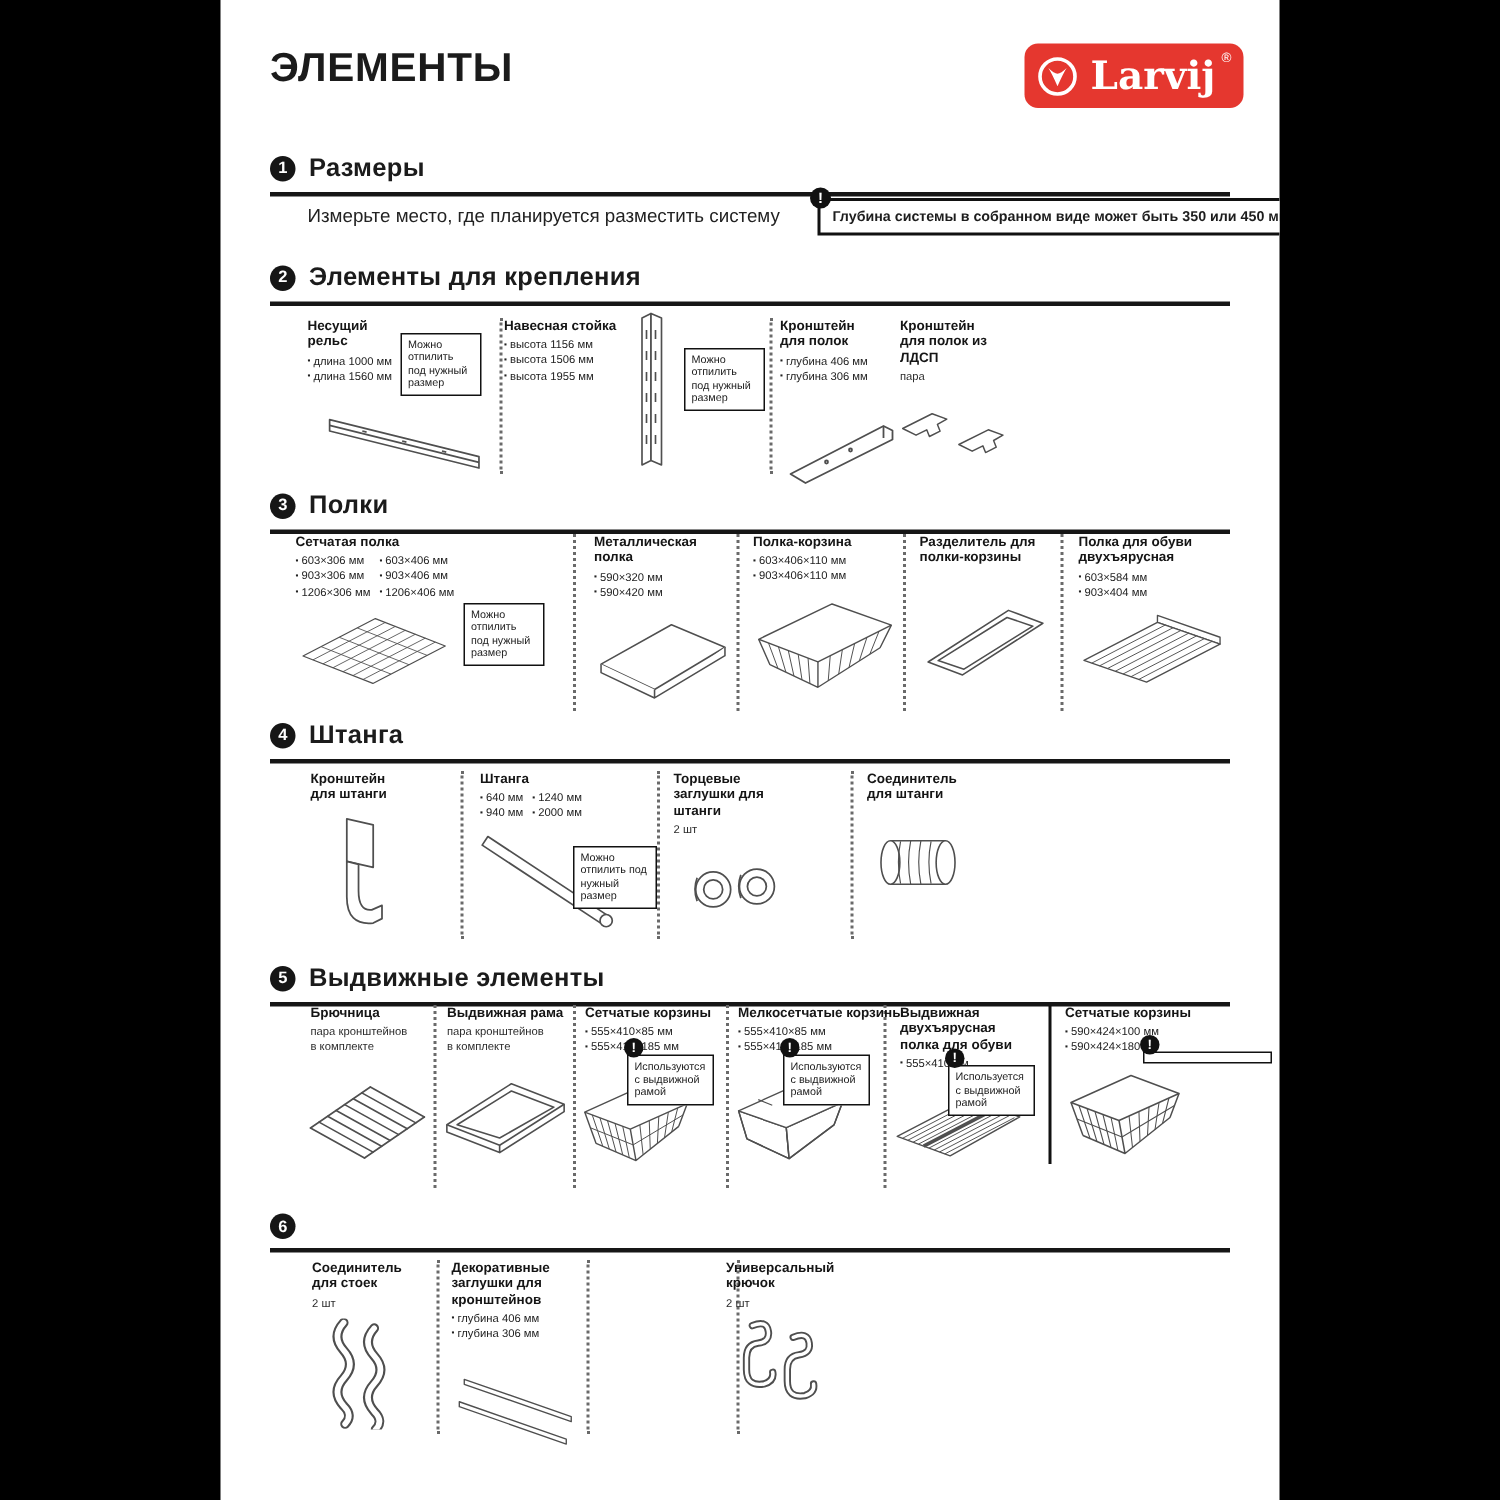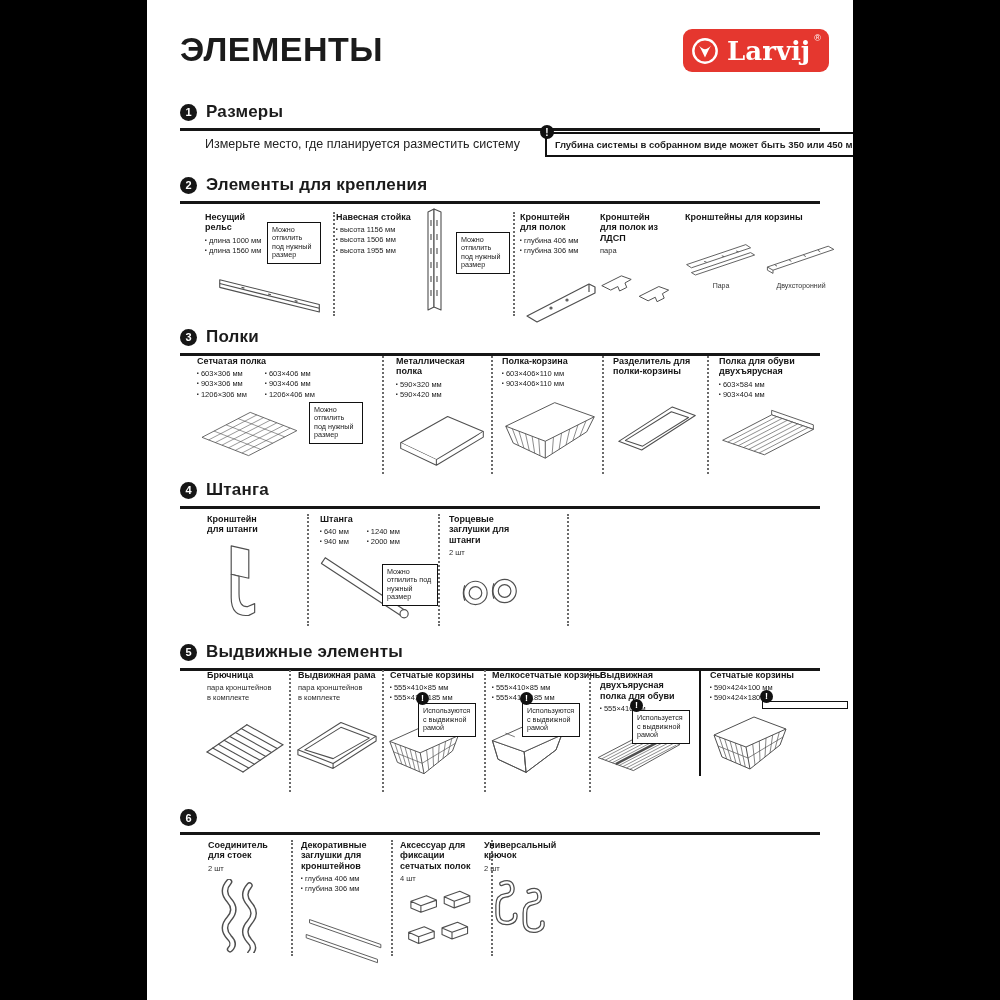--- a/index.html
+++ b/index.html
@@ -1,19 +1,19 @@
 <!DOCTYPE html>
 <html><head>
 <meta charset="utf-8">
 <style>
   *{box-sizing:border-box;margin:0;padding:0}
   html,body{width:1000px;height:1000px}
   body{background:#000;position:relative;font-family:"Liberation Sans","DejaVu Sans",sans-serif;color:#1d1d1d}
   .sheet{position:absolute;left:147px;top:0;width:706px;height:1000px;background:#fff;overflow:hidden}
-  .page-title{position:absolute;left:33px;top:30px;font-size:34px;font-weight:bold;letter-spacing:.5px;color:#1b1b1b}
+  .page-title{position:absolute;left:33px;top:30px;font-size:27px;font-weight:bold;letter-spacing:.5px;color:#1b1b1b}
   
   .logo{position:absolute;left:536px;top:29px;width:146px;height:43px;background:#e5372f;border-radius:9px;display:flex;align-items:center;justify-content:center;gap:8px}
   .logo-word{color:#fff;font-family:"DejaVu Serif","Liberation Serif",serif;font-weight:bold;font-size:26px;line-height:1}
   .logo-reg{color:#fff;font-size:9px;align-self:flex-start;margin-top:4px;margin-left:-4px}
   
   .sec-head{position:absolute;left:33px;width:640px;display:flex;align-items:center;gap:9px;border-bottom:3.5px solid #161616;padding-bottom:6px}
   .sec-num{width:17px;height:17px;border-radius:50%;background:#161616;color:#fff;font-size:11px;font-weight:bold;display:flex;align-items:center;justify-content:center;flex:none}
   .sec-title{font-size:17px;font-weight:bold;letter-spacing:.2px;color:#1b1b1b}
   
   .instruction{position:absolute;left:58px;top:137px;font-size:12.5px;color:#222}
@@ -23,21 +23,21 @@
   
   .cols{position:absolute;left:33px;width:650px}
   .col{position:absolute;top:0}
   .vline{position:absolute;top:0;width:0}
   .vline.dot{border-left:2px dotted #6a6a6a}
   .vline.solid{border-left:2.5px solid #111}
   .item-title{font-weight:bold;font-size:9px;line-height:1.15;margin-bottom:3px;color:#151515}
   .item-title.nowrap{white-space:nowrap}
   .spec{font-size:7.5px;line-height:1.35;color:#222;white-space:nowrap}
   .spec::before{content:"▪";font-size:5.5px;margin-right:2px;vertical-align:1px}
-  .spec-grid{display:grid;grid-auto-flow:column;column-gap:18px;width:max-content}
+  .spec-grid{display:grid;grid-auto-flow:column;column-gap:6px;width:max-content}
   .rows3{grid-template-rows:repeat(3,auto)}
   .rows2{grid-template-rows:repeat(2,auto)}
   .qty{font-size:7.5px;line-height:1.25;color:#2c2c2c}
   .cut-note{position:absolute;border:1.8px solid #111;background:#fff;padding:3px 4px;font-size:7.2px;line-height:1.18;color:#1c1c1c}
   .warn{position:absolute;border:1.8px solid #111;background:#fff;padding:3px 4px;font-size:7.2px;line-height:1.2;color:#1c1c1c;z-index:3}
   .warn .bang{width:13px;height:13px;font-size:9px;left:-3px;top:-12px}
   .fig-row{display:flex;gap:8px;margin-top:16px}
   .fig{display:flex;flex-direction:column;align-items:center}
   .caption{font-size:7px;color:#333;margin-top:2px}
   .art{display:block}
@@ -124,45 +124,20 @@
       <div class="item-title" style="width:62px">Кронштейн для полок из ЛДСП</div>
       <div class="qty">пара</div>
       <svg class="art" width="82" height="52" viewBox="0 0 92 56" style="margin-top:10px">
         <g stroke="#4f4f4f" fill="#fff" stroke-width="1.1" stroke-linejoin="round">
           <path d="M2 22 L24 11 L35 15 L28 19 L30 24 L22 28 L20 23 L12 27 Z"></path>
           <path d="M44 34 L66 23 L77 27 L70 31 L72 36 L64 40 L62 35 L54 39 Z"></path>
         </g>
       </svg>
     </div>
 
-    <div class="col" style="left:505px;width:145px">
-      <div class="item-title nowrap">Кронштейны для корзины</div>
-      <div class="fig-row">
-        <div class="fig">
-          <svg class="art" width="72" height="42" viewBox="0 0 90 50">
-            <g stroke="#4f4f4f" fill="#fff" stroke-width="1.1" stroke-linejoin="round">
-              <path d="M2 32 L76 7 L82 11 L8 36 Z"></path>
-              <path d="M8 42 L82 17 L87 20 L13 45 Z"></path>
-              <path d="M24 28 l3 1 M46 21 l3 1 M64 15 l3 1" fill="none"></path>
-            </g>
-          </svg>
-          <div class="caption">Пара</div>
-        </div>
-        <div class="fig">
-          <svg class="art" width="72" height="42" viewBox="0 0 90 48">
-            <g stroke="#4f4f4f" fill="#fff" stroke-width="1.1" stroke-linejoin="round">
-              <path d="M3 34 L79 8 L86 12 L10 38 Z"></path>
-              <path d="M12 31 l3 2 M30 25 l3 2 M48 19 l3 2 M66 13 l3 2" fill="none"></path>
-              <path d="M3 34 L3 38 L10 42 L10 38" fill="none"></path>
-            </g>
-          </svg>
-          <div class="caption">Двухсторонний</div>
-        </div>
-      </div>
-    </div>
   </div>
 
   <div class="sec-head" style="top:327px">
     <div class="sec-num">3</div>
     <div class="sec-title">Полки</div>
   </div>
   <div class="cols" style="top:356px;height:118px">
     <div class="vline dot" style="left:202px;height:118px"></div>
     <div class="vline dot" style="left:311px;height:118px"></div>
     <div class="vline dot" style="left:422px;height:118px"></div>
@@ -282,20 +257,32 @@
           <circle cx="19" cy="22" r="12"></circle>
             <circle cx="19" cy="22" r="6.5" fill="none"></circle>
           <path d="M8 14 q-3 8 0 16" fill="none"></path>
           <circle cx="49" cy="20" r="12"></circle>
             <circle cx="49" cy="20" r="6.5" fill="none"></circle>
           <path d="M38 12 q-3 8 0 16" fill="none"></path>
         </g>
       </svg>
     </div>
 
+    <div class="col" style="left:398px;width:140px">
+      <div class="item-title" style="width:60px">Соединитель для штанги</div>
+      <svg class="art" width="60" height="48" viewBox="0 0 62 48" style="margin:16px 0 0 4px">
+        <g stroke="#4f4f4f" fill="none" stroke-width="1.1">
+          <path d="M12 9 L50 9 L50 39 L12 39 Z" fill="#fff" stroke="none"></path>
+          <path d="M12 9 L50 9 M12 39 L50 39"></path>
+          <ellipse cx="12" cy="24" rx="6.5" ry="15" fill="#fff"></ellipse>
+          <ellipse cx="50" cy="24" rx="6.5" ry="15" fill="#fff"></ellipse>
+          <path d="M19 9.5 q-3 14.5 0 29 M26 9 q-3 15 0 30 M33 9 q-3 15 0 30 M40 9.5 q-3 14.5 0 29" stroke-width=".8"></path>
+        </g>
+      </svg>
+    </div>
   </div>
 
   <div class="sec-head" style="top:642px">
     <div class="sec-num">5</div>
     <div class="sec-title">Выдвижные элементы</div>
   </div>
   <div class="cols" style="top:670px;height:128px">
     <div class="vline dot" style="left:109px;height:122px"></div>
     <div class="vline dot" style="left:202px;height:122px"></div>
     <div class="vline dot" style="left:304px;height:122px"></div>
@@ -424,32 +411,20 @@
       <div class="spec">глубина 406 мм</div>
       <div class="spec">глубина 306 мм</div>
       <svg class="art" width="94" height="68" viewBox="0 0 100 82" style="margin:4px 0 0 -2px">
         <g stroke="#4f4f4f" fill="#fff" stroke-width="1.1" stroke-linejoin="round">
           <path d="M6 26 L92 56 L92 60 L6 30 Z"></path>
           <path d="M2 44 L88 74 L88 78 L2 48 Z"></path>
         </g>
       </svg>
     </div>
 
-    <div class="col" style="left:220px;width:88px">
-      <div class="item-title" style="width:78px">Аксессуар для фиксации сетчатых полок</div>
-      <div class="qty">4 шт</div>
-      <svg class="art" width="72" height="60" viewBox="0 0 64 54" style="margin:6px 0 0 6px">
-        <g stroke="#4f4f4f" fill="#fff" stroke-width="1" stroke-linejoin="round">
-          <path d="M4 11 L18 6 L27 10 L13 15 Z M4 11 L4 17 L13 21 L13 15 M13 21 L27 16 L27 10"></path>
-          <path d="M34 7 L48 2 L57 6 L43 11 Z M34 7 L34 13 L43 17 L43 11 M43 17 L57 12 L57 6"></path>
-          <path d="M2 39 L16 34 L25 38 L11 43 Z M2 39 L2 45 L11 49 L11 43 M11 49 L25 44 L25 38"></path>
-          <path d="M32 35 L46 30 L55 34 L41 39 Z M32 35 L32 41 L41 45 L41 39 M41 45 L55 40 L55 34"></path>
-        </g>
-      </svg>
-    </div>
 
     <div class="col" style="left:304px;width:115px">
       <div class="item-title" style="width:80px">Универсальный крючок</div>
       <div class="qty">2 шт</div>
       <svg class="art" width="70" height="62" viewBox="0 0 72 62" style="margin:6px 0 0 2px">
         <g fill="none" stroke-linecap="round">
           <path d="M16 4 Q26 0 27 8 Q28 15 20 16 Q12 17 12 26 L12 34 Q12 46 24 44 Q31 42 30 36" stroke="#4f4f4f" stroke-width="5"></path>
           <path d="M16 4 Q26 0 27 8 Q28 15 20 16 Q12 17 12 26 L12 34 Q12 46 24 44 Q31 42 30 36" stroke="#fff" stroke-width="2.4"></path>
           <path d="M44 12 Q54 8 55 16 Q56 23 48 24 Q40 25 40 34 L40 42 Q40 54 52 52 Q59 50 58 44" stroke="#4f4f4f" stroke-width="5"></path>
           <path d="M44 12 Q54 8 55 16 Q56 23 48 24 Q40 25 40 34 L40 42 Q40 54 52 52 Q59 50 58 44" stroke="#fff" stroke-width="2.4"></path>

